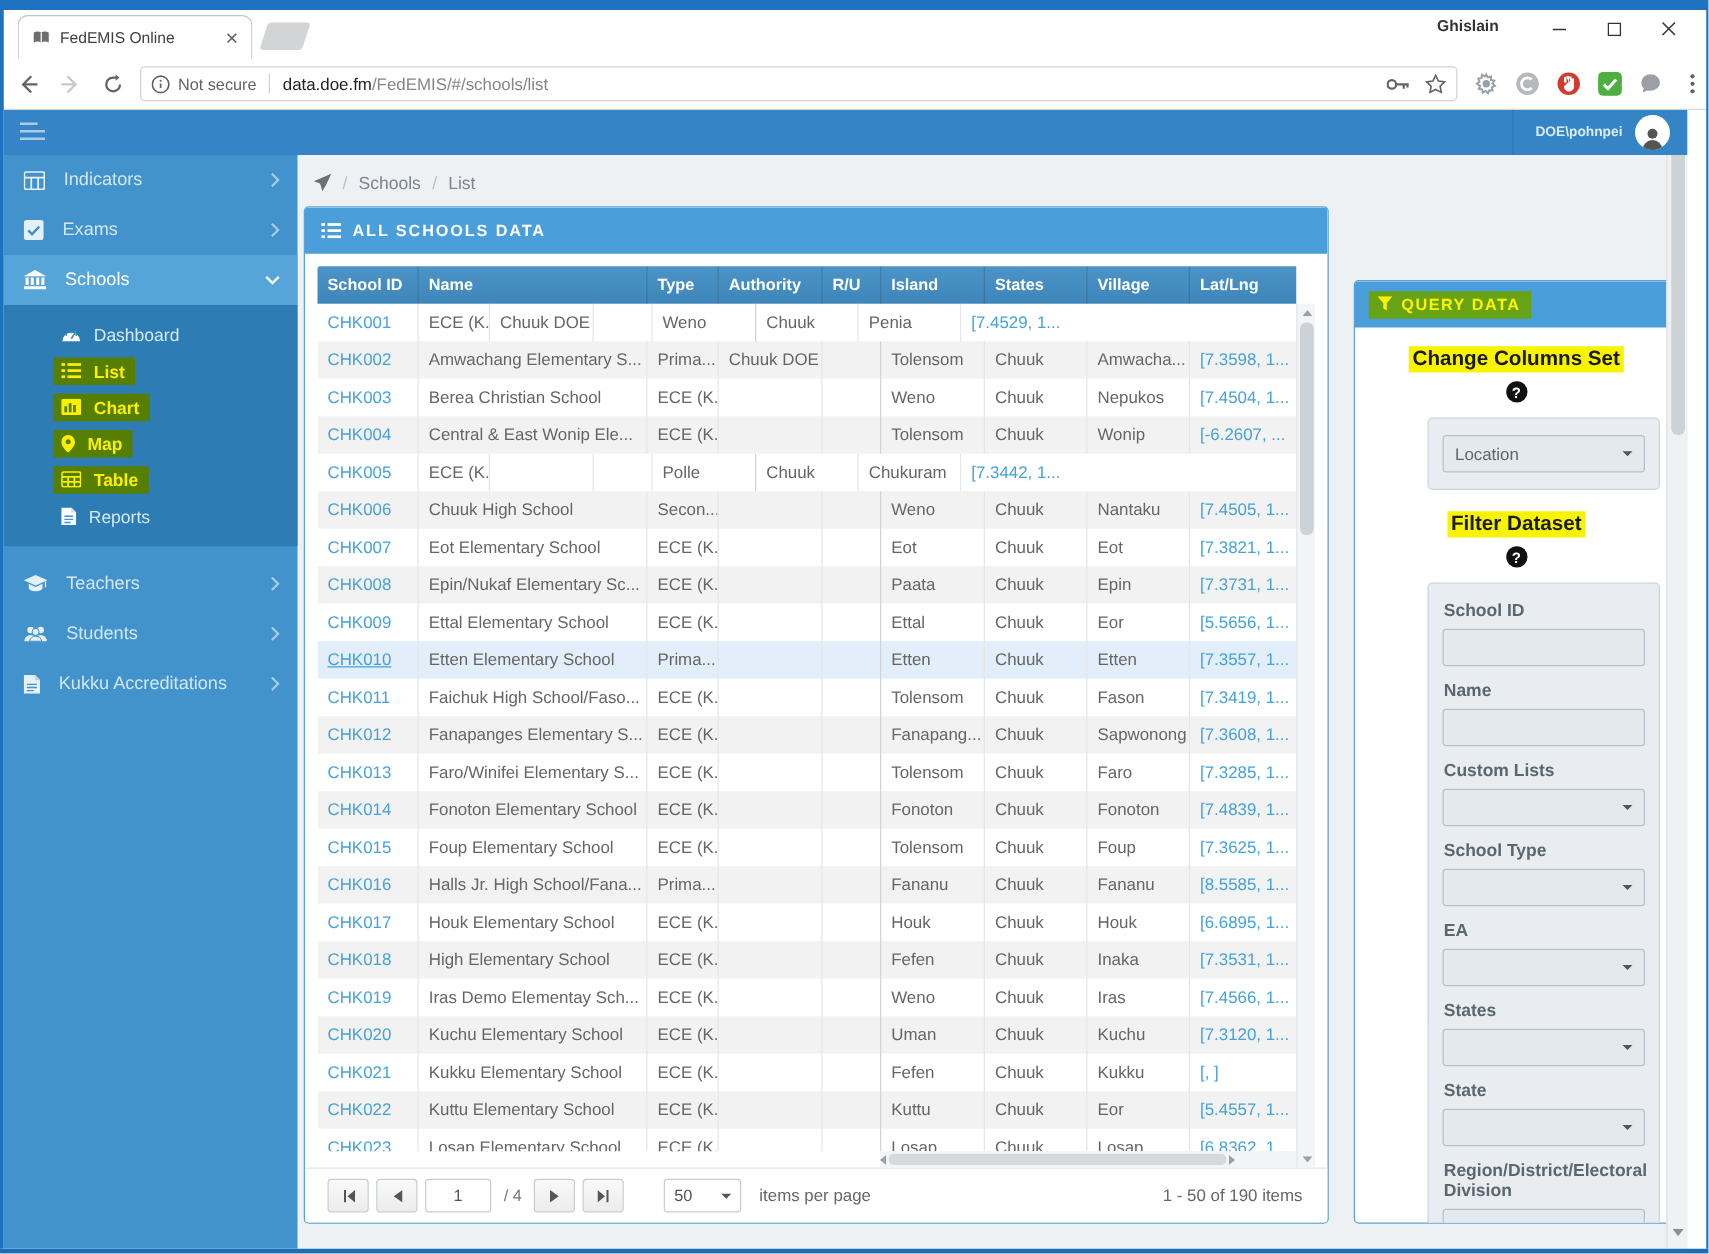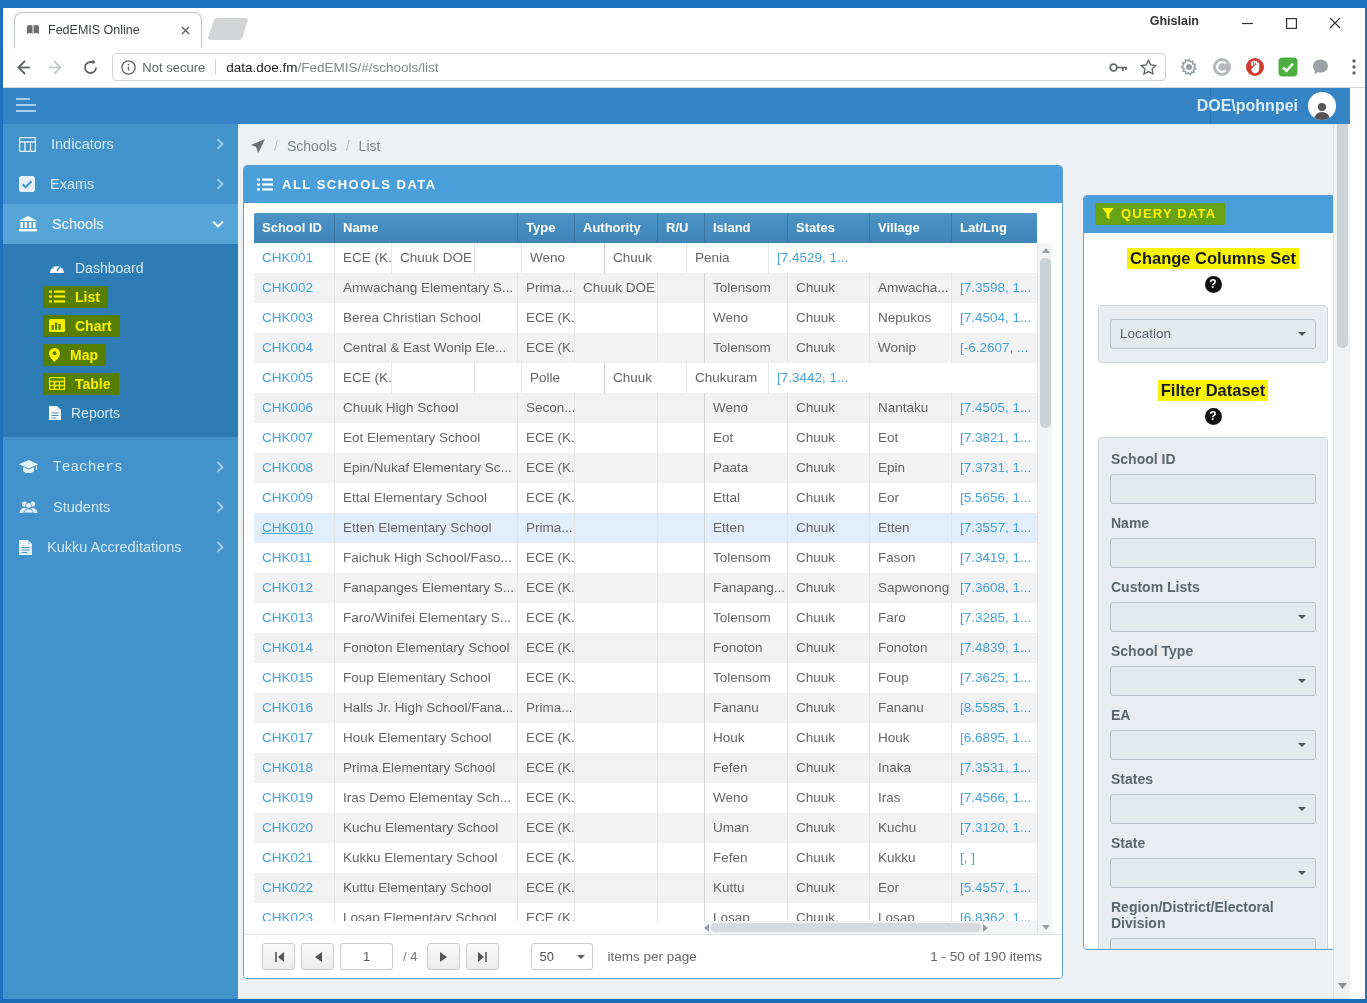--- a/index.html
+++ b/index.html
@@ -37,39 +37,39 @@
   .ext-ic { width:22px; height:22px; display:flex; align-items:center; justify-content:center; }
 
   
   .app { position:absolute; left:3px; top:88px; width:1347px; height:911px; background:#eef1f4; overflow:hidden; }
   .app-header { position:absolute; left:0; top:0; width:1347px; height:36px; background:#3484c6; z-index:5; }
   .hamburger { position:absolute; left:13px; top:10px; width:20px; cursor:pointer; }
   .hamburger i { display:block; height:2px; background:#a9cde9; margin-bottom:4px; }
   .hamburger i:nth-child(1){ width:14px; } .hamburger i:nth-child(2){ width:20px; } .hamburger i:nth-child(3){ width:20px; }
   .hdr-sep { position:absolute; left:1207px; top:0; width:1px; height:36px; background:#2e78b2; }
   .hdr-user { position:absolute; right:14px; top:0; height:36px; display:flex; align-items:center; gap:10px; }
-  .hdr-user-name { color:#d9ecf9; font-size:16px; font-weight:bold; }
+  .hdr-user-name { color:#d9ecf9; font-size:11px; font-weight:bold; }
   .avatar { width:28px; height:28px; border-radius:50%; background:#fff; display:flex; align-items:flex-end; justify-content:center; overflow:hidden; }
 
   .sidebar { position:absolute; left:0; top:36px; width:235px; height:875px; background:#4292cb; }
   .side-item { height:40px; display:flex; align-items:center; padding:0 14px 0 16px; color:#d2e8f6; font-size:14.5px; cursor:pointer; }
   .side-item .lbl { flex:1; margin-left:15px; }
   .side-item.active { background:#55a5d9; color:#fff; }
   .submenu { background:#2e7cb4; padding:9px 0 10px; }
   .sub-item { height:29px; display:flex; align-items:center; padding-left:40px; font-size:14px; color:#d6eaf6; cursor:pointer; }
   .sub-wrap { display:inline-flex; align-items:center; gap:10px; padding:3px 8px 3px 6px; border-radius:1px; }
   .sub-wrap.hl { background:#567e00; color:#fcf000; font-weight:bold; }
   .sub-wrap.hl svg { filter:none; }
 
   .main { position:absolute; left:235px; top:36px; width:1112px; height:875px; }
   .breadcrumb { display:flex; align-items:center; gap:9px; margin:14px 0 11px 13px; font-size:14px; color:#8a9199; }
   .crumb { color:#7d848c; }
   .crumb-sep { color:#b9bfc6; }
 
-  .content-row { display:flex; align-items:center; }
+  .content-row { display:flex; align-items:flex-end; }
 
   
   .panel { margin-left:5px; width:820px; background:#fff; border:1px solid #5aa2d8; border-radius:4px; overflow:hidden; }
   .panel-header { height:37px; background:#4a9ed9; display:flex; align-items:center; padding-left:13px; gap:9px; }
   .panel-title { color:#fff; font-size:13px; font-weight:bold; letter-spacing:1.5px; }
   .panel-body { padding:10px 10px 0; }
 
   .grid { position:relative; width:798px; height:721px; }
   .grid-head { display:flex; width:783px; height:30px; background:linear-gradient(#4c94c6,#3e86ba); border-radius:2px 0 0 0; }
   .hcell { color:#fff; font-size:13px; font-weight:bold; line-height:30px; padding:0 8px; white-space:nowrap; overflow:hidden; border-left:1px solid rgba(0,0,0,0.14); }
@@ -103,21 +103,21 @@
 
   
   .query-panel { width:260px; margin-left:20px; background:#fff; border:1px solid #5aa2d8; border-radius:4px; height:755px; overflow:hidden; }
   .query-header { height:37px; background:#4a9ed9; display:flex; align-items:center; padding-left:11px; }
   .query-badge { display:inline-flex; align-items:center; gap:7px; background:#68a315; padding:3px 9px 4px 7px; }
   .query-badge span { color:#fdf300; font-size:13px; font-weight:bold; letter-spacing:1.2px; }
   .query-body { padding:15px 14px; }
   .q-heading { display:flex; align-items:center; gap:7px; margin-bottom:12px;flex-direction:column; }
   .q-heading .hl { background:#f8f400; color:#1a1a1a; font-size:16.5px; font-weight:bold; padding:1px 3px; }
   .qmark { width:17px; height:17px; border-radius:50%; background:#111; color:#fff; font-size:12px; font-weight:bold; display:flex; align-items:center; justify-content:center; }
-  .group-box { background:#e9edf2; border:1px solid #ccd4db; border-radius:4px; padding:13px 11px; margin-bottom:17px; }
+  .group-box { background:#e9edf2; border:1px solid #ccd4db; border-radius:4px; padding:13px 11px; margin-bottom:17px;margin-left:44px; }
   .f-label { font-size:14px; font-weight:bold; color:#5b6770; margin:11px 0 7px 1px; }
   .f-label:first-child { margin-top:0; }
   .f-input { width:100%; height:30px; background:#e4e9ee; border:1px solid #b6c0ca; border-radius:3px; font-family:"Liberation Sans",sans-serif; font-size:13px; color:#444; padding:0 8px; }
   .f-select { position:relative; width:100%; height:30px; background:#e4e9ee; border:1px solid #b6c0ca; border-radius:3px; display:flex; align-items:center; padding:0 9px; font-size:13.5px; color:#5a6570; cursor:pointer; }
   .f-select::after { content:''; position:absolute; right:9px; top:12px; border:4.5px solid transparent; border-top-color:#555; }
   .btn-row { display:flex; justify-content:flex-end; gap:7px; margin-top:16px; }
   .btn { height:31px; border-radius:3px; display:flex; align-items:center; gap:7px; padding:0 13px; font-size:13.5px; color:#fff; cursor:pointer; }
   .btn-clear { background:#43494e; }
   .btn-filter { background:#3f96d2; }
 
@@ -391,21 +391,21 @@
                   <path d="M0 0h8l4 4v10H0z" fill="#fff"></path>
                   <path d="M8 0l4 4H8z" fill="#c9dff0"></path>
                   <path d="M2.5 7h7M2.5 9.5h7M2.5 12h5" stroke="#4292cb" stroke-width="1.1"></path>
                 </svg>
             </span>
             <span>Reports</span>
           </span>
         </div>
       </div>
 
-      <div class="side-item" style="margin-top:10px;font-family:Liberation Mono, monospace;">
+      <div class="side-item" style="margin-top:10px;">
         <span>
           <svg width="19" height="14" viewBox="0 0 19 14">
               <path d="M9.5 0L0 4.2l9.5 4.2L19 4.2z" fill="#e4f1fa"></path>
               <path d="M4 7v3.4c0 1.4 2.5 2.6 5.5 2.6s5.5-1.2 5.5-2.6V7L9.5 9.6z" fill="#e4f1fa"></path>
               <path d="M17.4 5.2v4.6" stroke="#e4f1fa" stroke-width="1.1"></path>
             </svg>
         </span>
         <span class="lbl">Teachers</span>
         <svg width="8" height="12" viewBox="0 0 8 12">
             <path d="M1.5 1l5 5-5 5" stroke="#a7cde8" stroke-width="1.8" fill="none"></path>
@@ -665,21 +665,21 @@
                     <div class="tcell c2">ECE (K...</div>
                     <div class="tcell c3"></div>
                     <div class="tcell c4"></div>
                     <div class="tcell c5">Houk</div>
                     <div class="tcell c6">Chuuk</div>
                     <div class="tcell c7">Houk</div>
                     <div class="tcell c8 link">[6.6895, 1...</div>
                   </div>
                   <div class="trow alt">
                     <div class="tcell c0 link id-cell">CHK018</div>
-                    <div class="tcell c1">Prima Elementary School</div>
+                    <div class="tcell c1">High Elementary School</div>
                     <div class="tcell c2">ECE (K...</div>
                     <div class="tcell c3"></div>
                     <div class="tcell c4"></div>
                     <div class="tcell c5">Fefen</div>
                     <div class="tcell c6">Chuuk</div>
                     <div class="tcell c7">Inaka</div>
                     <div class="tcell c8 link">[7.3531, 1...</div>
                   </div>
                   <div class="trow">
                     <div class="tcell c0 link id-cell">CHK019</div>

